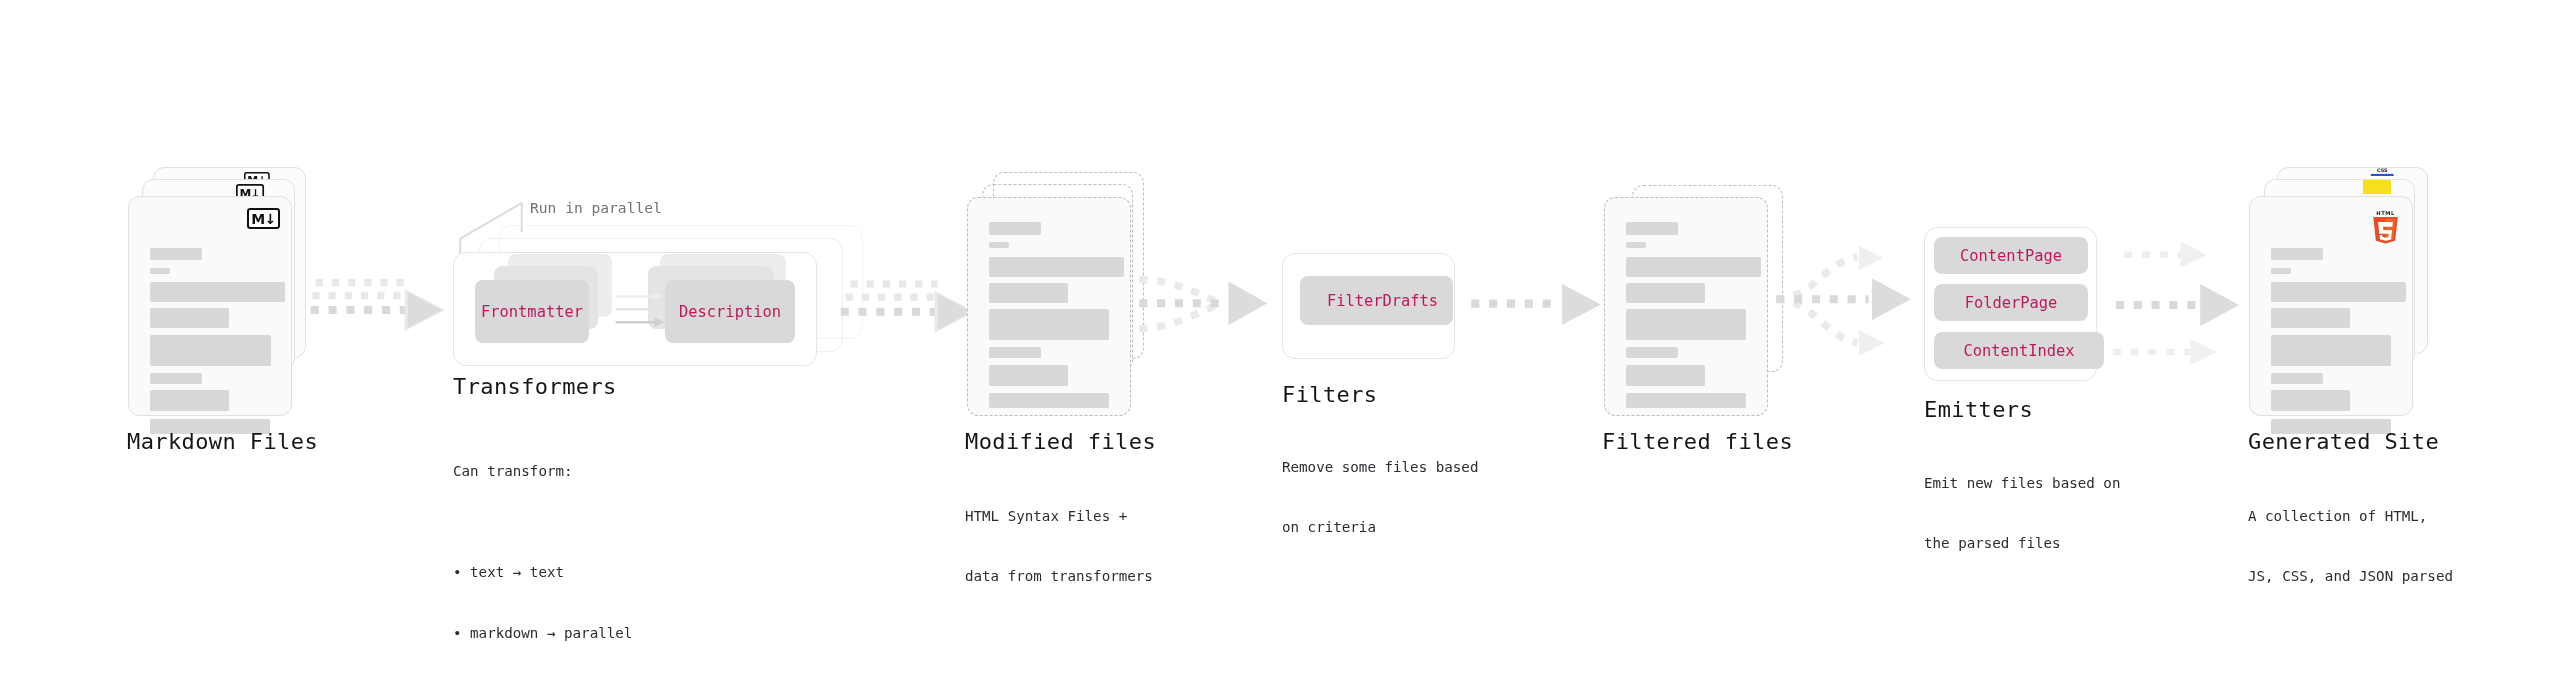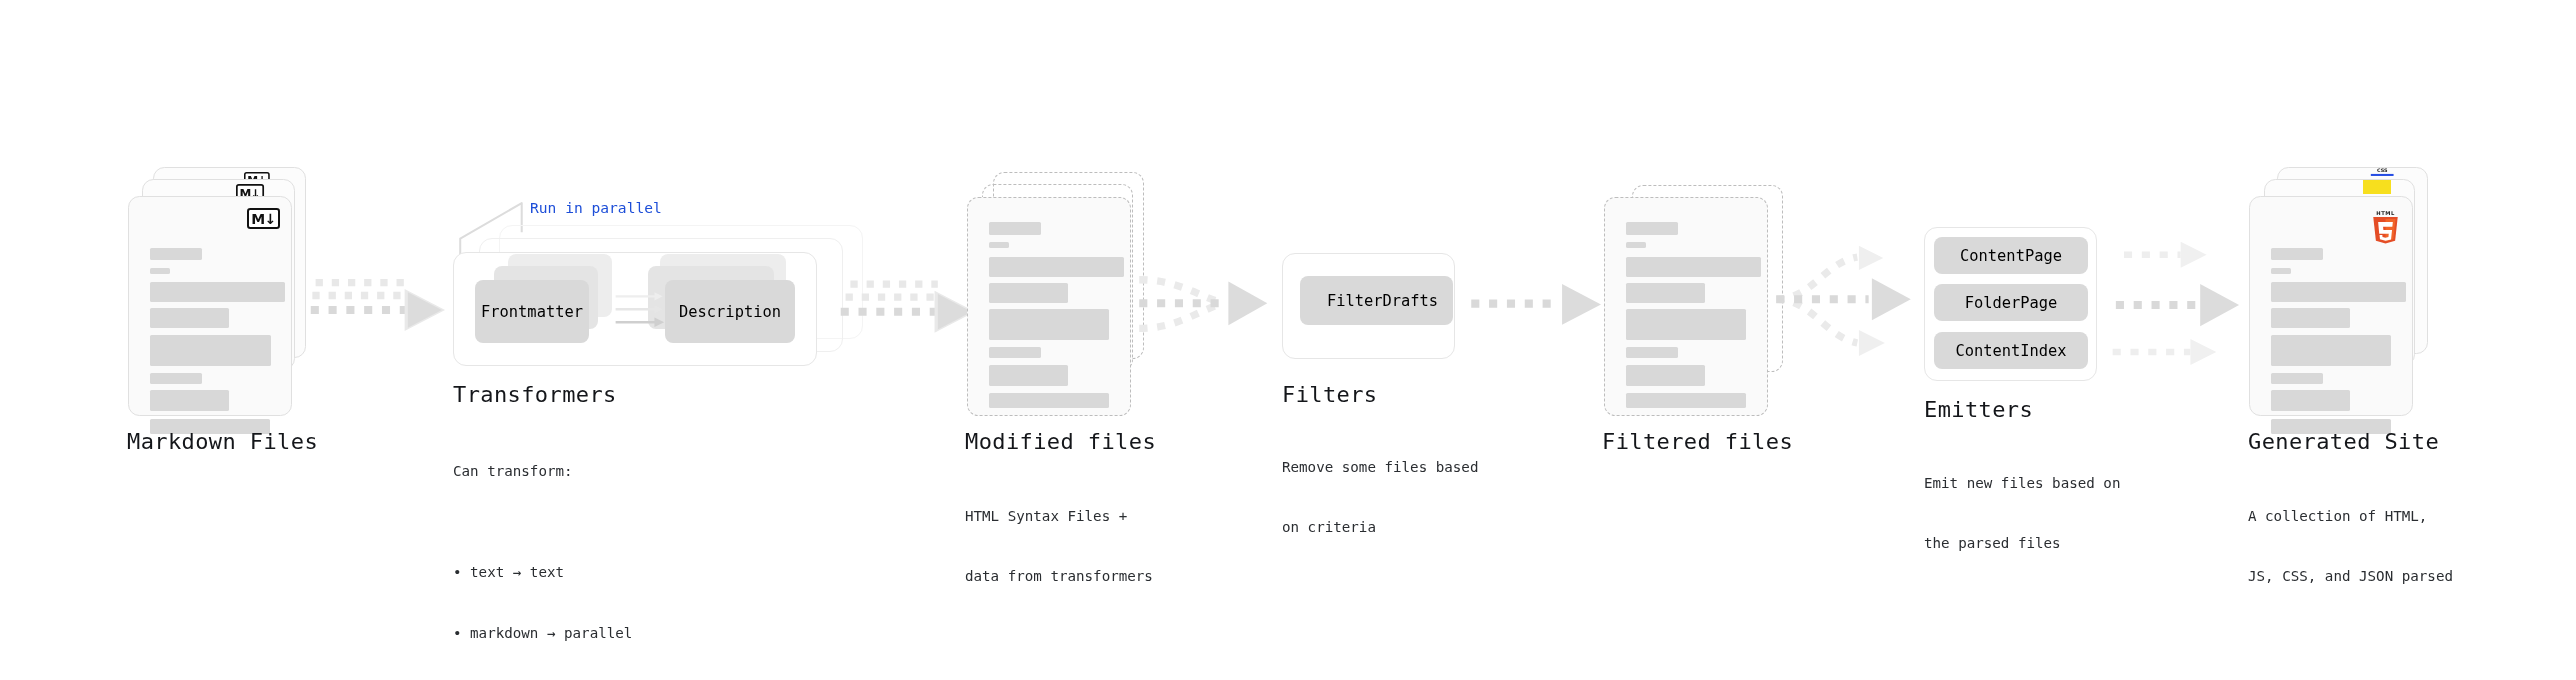--- a/index.html
+++ b/index.html
@@ -66,28 +66,28 @@
     background:#ffffff;
     box-sizing:border-box;
   }
   .procbox.ghost{background:transparent;border-color:#efefef;}
   .procbox.ghost2{background:transparent;border-color:#f4f4f4;}
   .chip{
     position:absolute;
     background:#d9d9d9;
     border-radius:8.1px;
     display:flex;align-items:center;justify-content:center;
-    font-size:15.4px;color:#000000;white-space:nowrap;
+    font-size:15.4px;color:#be185d;white-space:nowrap;
     box-sizing:border-box;
   }
   .chip.g1{background:#e4e4e4;}
   .chip.g2{background:#ededed;}
 
   .parallel-label{
-    position:absolute;font-size:14.6px;color:#1d4ed8;white-space:nowrap;
+    position:absolute;font-size:14.6px;color:#737373;white-space:nowrap;
   }
   svg.ovl{position:absolute;overflow:visible;pointer-events:none;}
 </style>
 </head>
 <body>
 
 <div class="stage">
 
   <div class="node">
 
@@ -151,21 +151,21 @@
       </g>
     </svg>
 
     <div class="chip" style="left:475px;top:280px;width:114px;height:63px;">
       <span>Frontmatter</span>
     </div>
     <div class="chip" style="left:665px;top:280px;width:130px;height:63px;">
       <span>Description</span>
     </div>
 
-    <div class="title" style="left:453px;top:382px;">Transformers</div>
+    <div class="title" style="left:453px;top:374px;">Transformers</div>
 
     <div class="sub" style="left:453px;top:420px;">
       <div>Can transform:</div>
       <ul class="blist">
         <li>• text → text</li>
         <li>• markdown → parallel</li>
         
       </ul>
     </div>
   </div>
@@ -260,21 +260,21 @@
   </svg>
 
   <div class="node">
     <div class="procbox" style="left:1924px;top:227px;width:173px;height:154px;"></div>
     <div class="chip" style="left:1934px;top:237px;width:154px;height:37px;">
       <span>ContentPage</span>
     </div>
     <div class="chip" style="left:1934px;top:284px;width:154px;height:37px;">
       <span>FolderPage</span>
     </div>
-    <div class="chip" style="left:1934px;top:332px;width:154px;height:37px;text-align:center;">
+    <div class="chip" style="left:1934px;top:332px;width:170px;height:37px;text-align:center;">
       <span>ContentIndex</span>
     </div>
 
     <div class="title" style="left:1924px;top:397px;">Emitters</div>
     <div class="sub" style="left:1924px;top:432px;">
       <div>Emit new files based on</div>
       <div>the parsed files</div>
     </div>
   </div>
 

